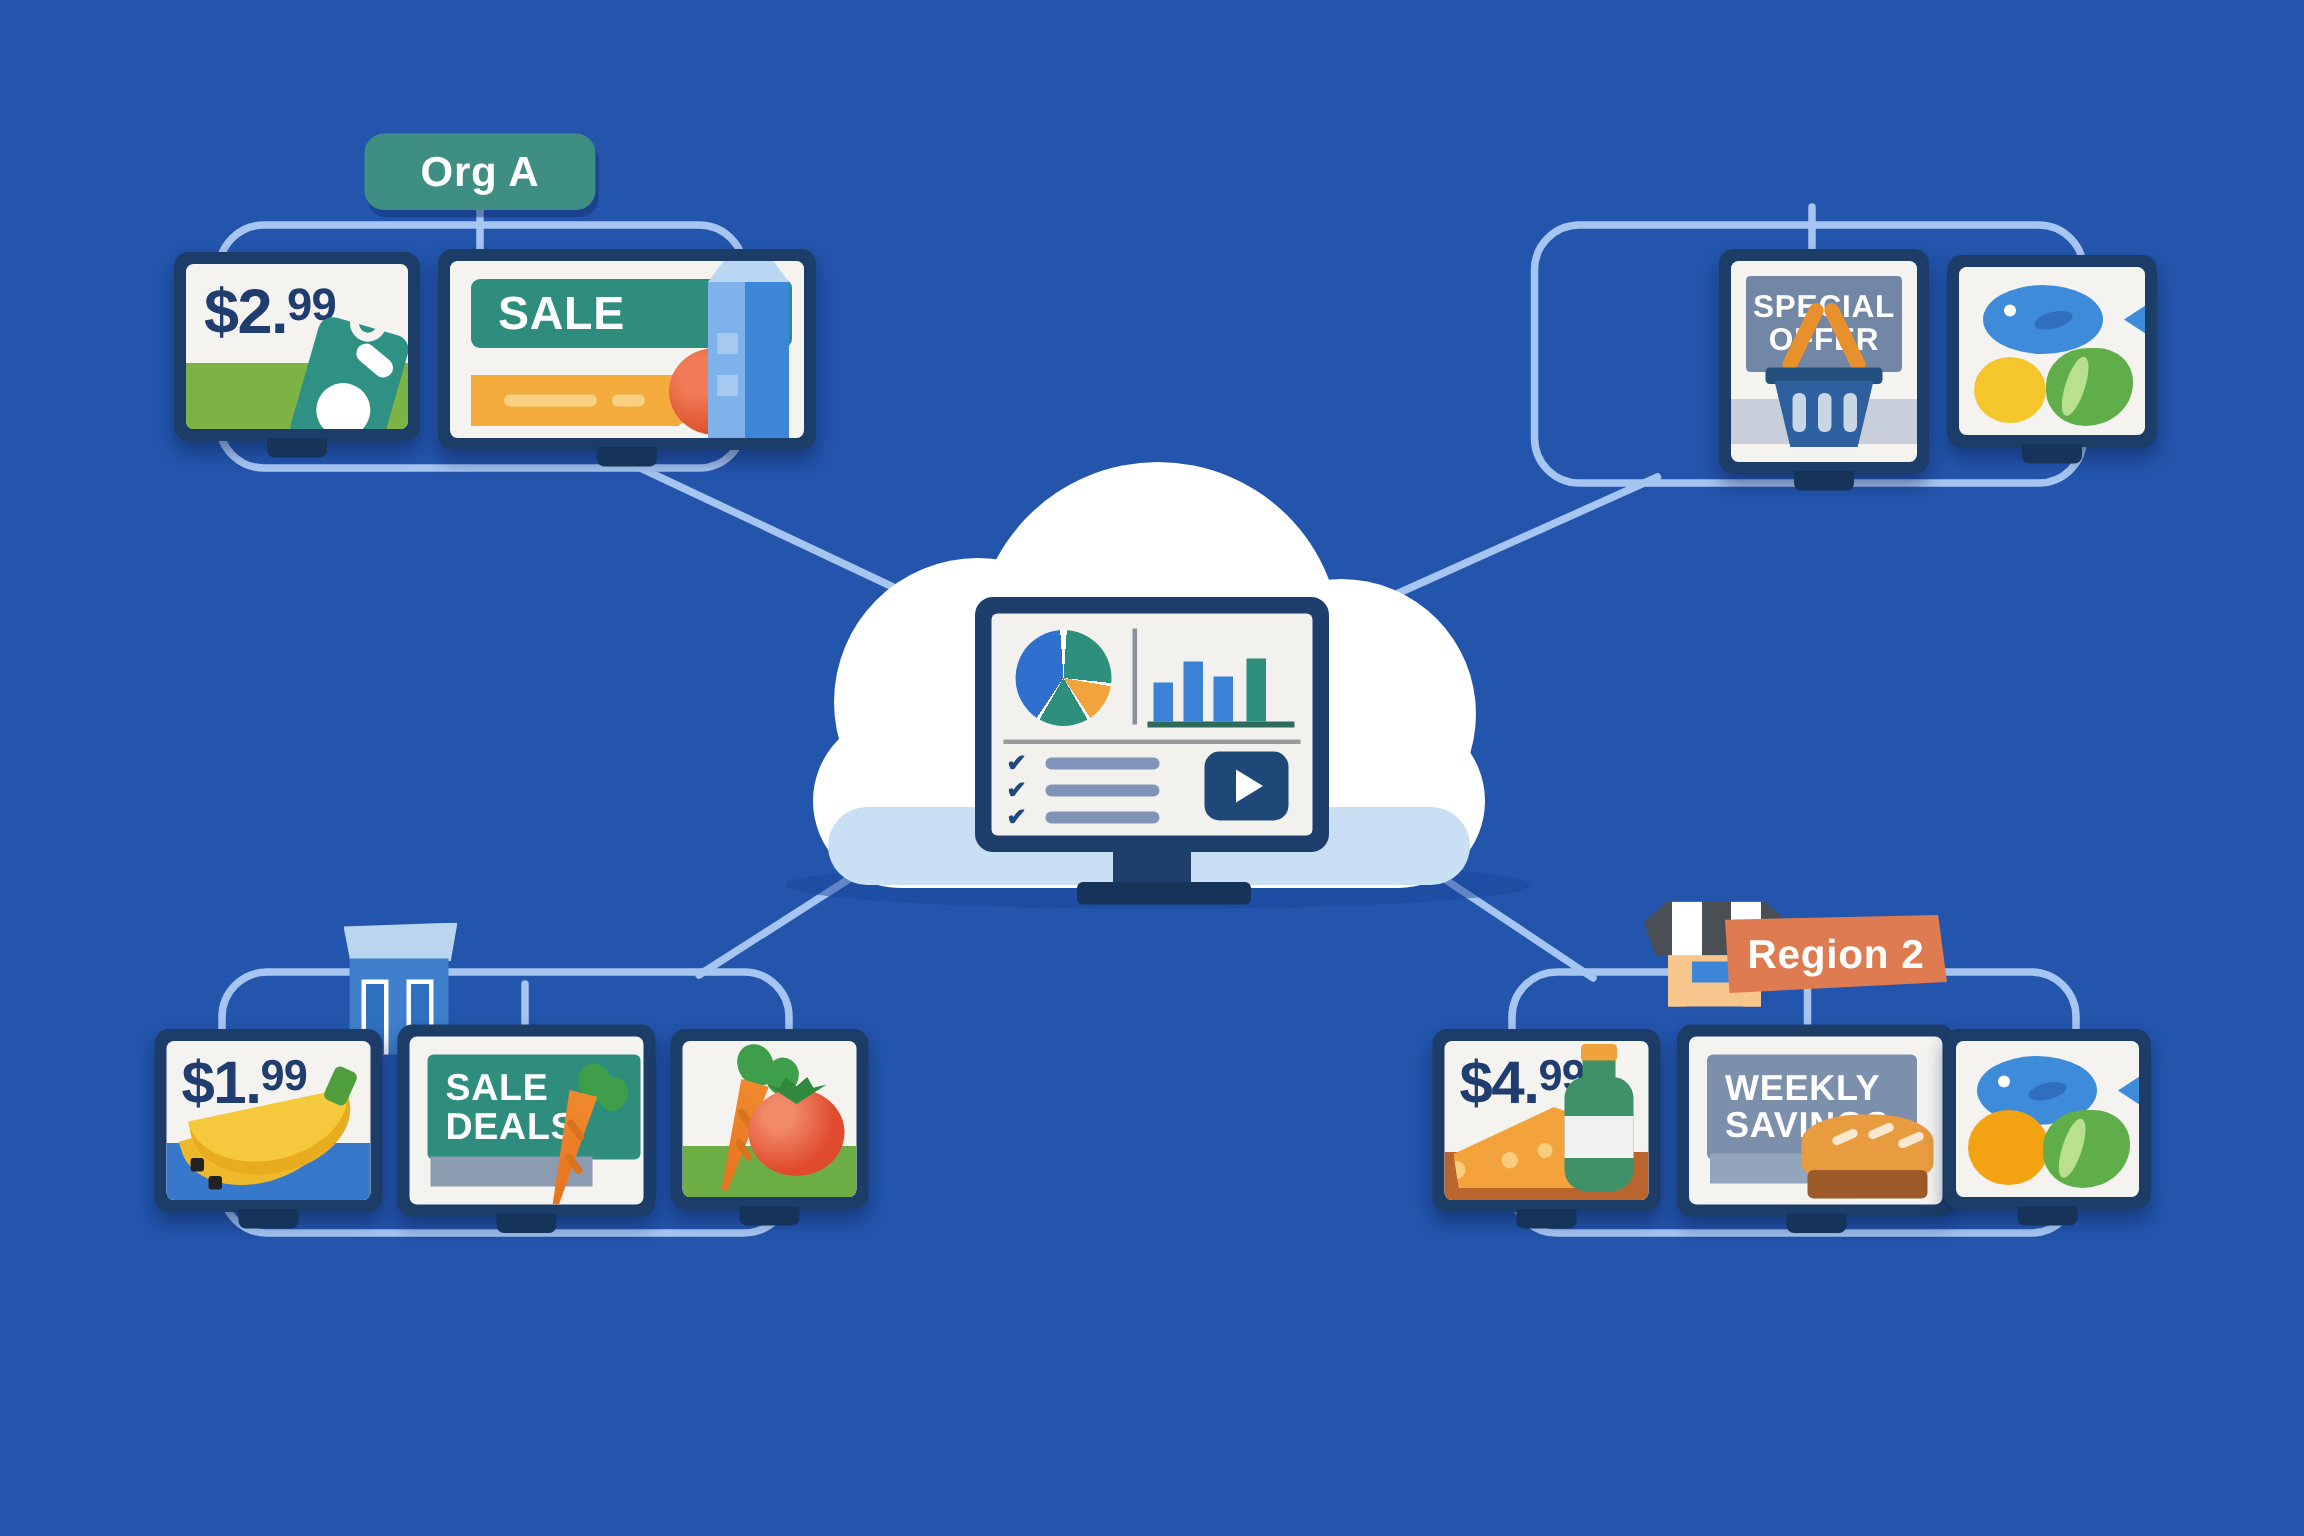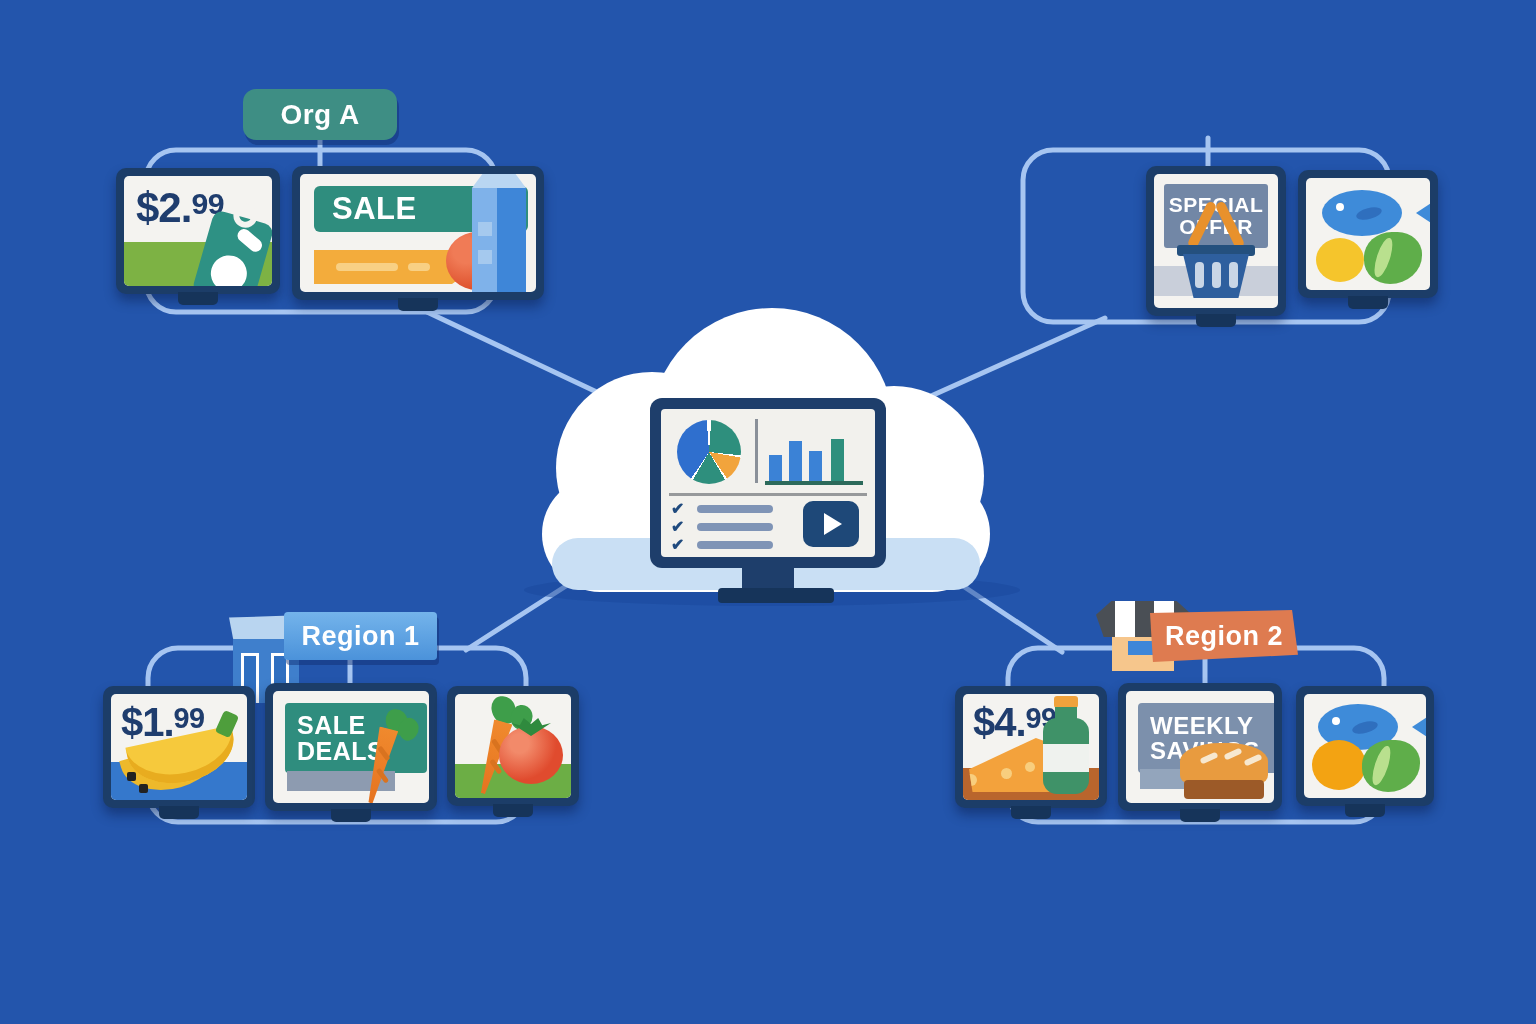--- a/index.html
+++ b/index.html
@@ -303,23 +303,20 @@
     <div class="store-roof"></div>
     <div class="store-body">
       <div class="store-door" style="left:8px">
           <i></i>
         </div>
       <div class="store-door" style="left:38px">
           <i></i>
         </div>
     </div>
   </div>
-  <div class="badge badge-r1">
-    <span>Region 1</span>
-  </div>
 
   <div class="tv" style="left:103px;top:686px;width:152px;height:122px">
     <div class="scr">
       <div class="band" style="height:38px;background:#3578CC"></div>
       <div class="price" style="left:10px;top:6px;font-size:40px"><span>$1.</span><sup>99</sup></div>
       <div class="bananas">
         <div class="banana b2"></div>
         <div class="banana b1"></div>
         <div class="banana-stem"></div>
         <div class="banana-tip" style="left:4px;top:62px"></div>
@@ -384,21 +381,21 @@
       </div>
       <div class="bottle" style="right:10px;bottom:6px;width:46px;height:98px">
         <div class="bottle-cap"></div>
           <div class="bottle-neck"></div>
           <div class="bottle-body"></div>
           <div class="bottle-label"></div>
       </div>
     </div>
   </div>
 
-  <div class="tv" style="left:1118px;top:683px;width:164px;height:128px">
+  <div class="tv" style="left:1118px;top:683px;width:185px;height:128px">
     <div class="scr">
       <div class="banner" style="left:12px;top:12px;width:128px;height:70px;background:#7C90AC;border-radius:4px;padding-left:12px;font-size:24px">
         <span>WEEKLY</span>
         <span>SAVINGS</span>
       </div>
       <div class="graybar" style="left:14px;bottom:14px;width:86px;height:20px;background:#93A5BC"></div>
       <div class="loaf" style="right:6px;bottom:4px;width:88px;height:56px">
         <div class="loaf-top"></div>
           <div class="loaf-base"></div>
         <i style="left:20px;top:12px"></i>

